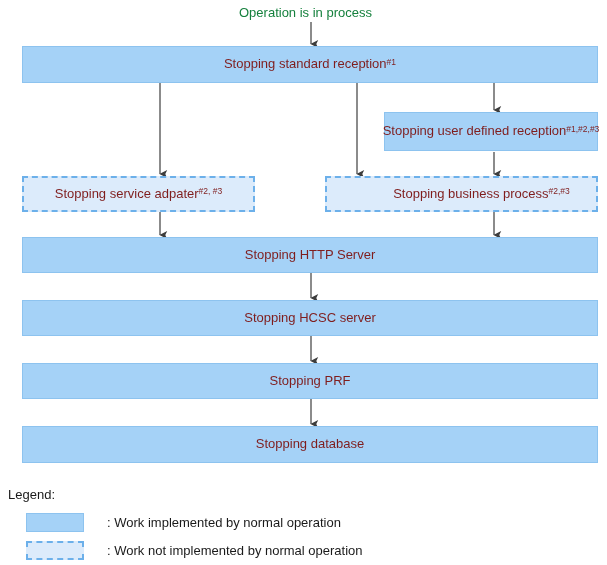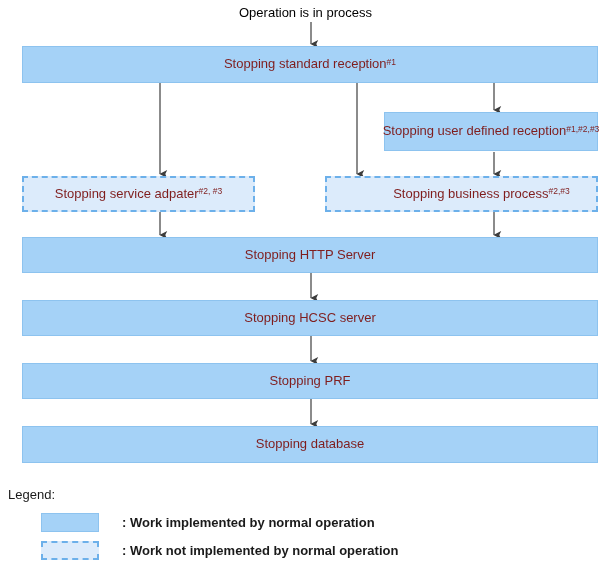--- a/index.html
+++ b/index.html
@@ -43,36 +43,35 @@
   .label-sup {
     font-size: 8.5px;
     vertical-align: super;
     line-height: 0;
     position: relative;
     top: -3px;
   }
   .caption {
     position: absolute;
     font-size: 13px;
-    color: #000000;
+    color: #15803d;
     white-space: nowrap;
   }
   .legend-title {
     position: absolute;
     left: 8px;
     top: 487px;
     font-size: 13px;
     color: #1a1a1a;
   }
   .legend-row {
     position: absolute;
-    left: 41px;
+    left: 26px;
     display: flex;
     align-items: center;
-    font-weight: bold;
   }
   .legend-row.r1 { top: 513px; }
   .legend-row.r2 { top: 541px; }
   .swatch {
     width: 58px;
     height: 19px;
     box-sizing: border-box;
   }
   .swatch.solid {
     background: #a5d2f7;

